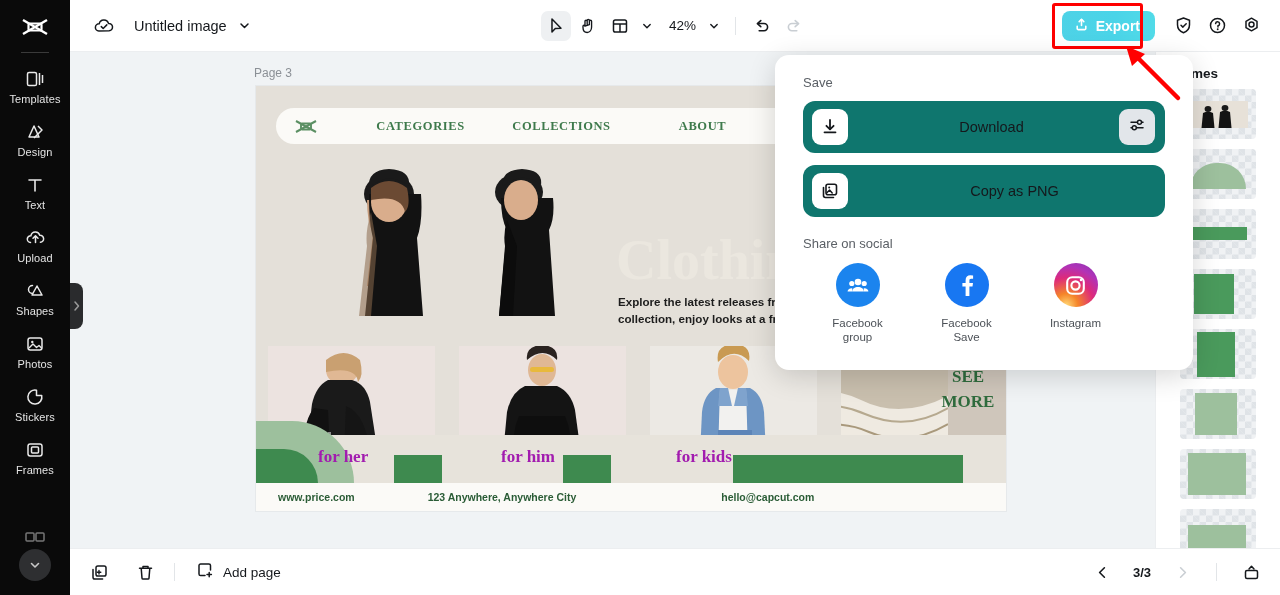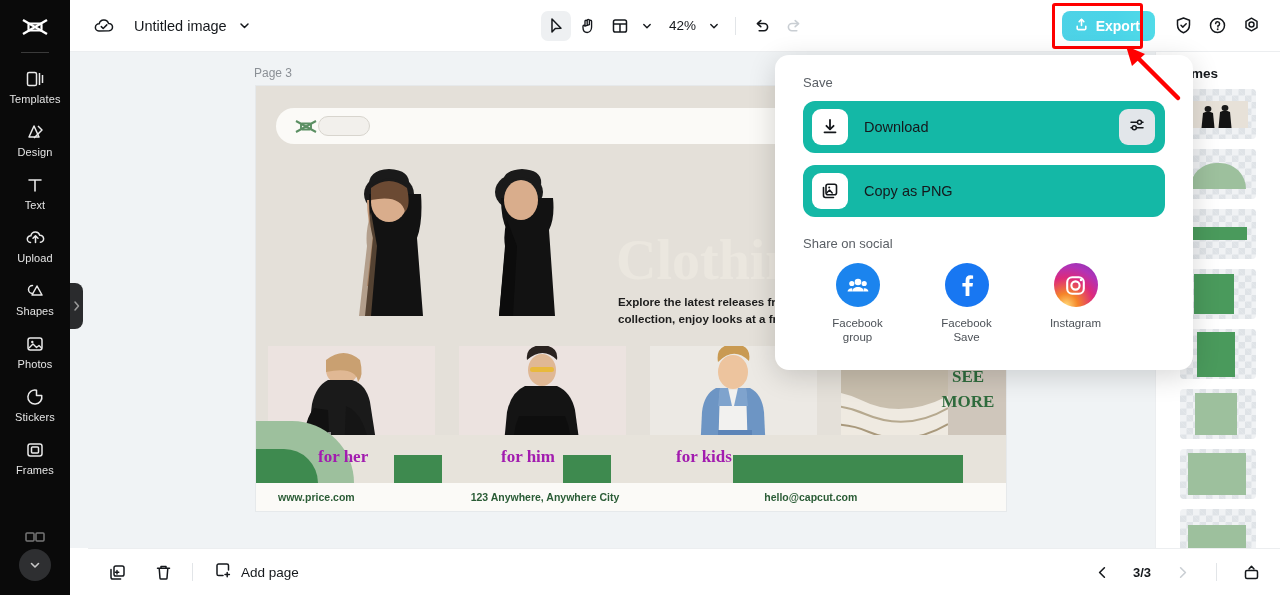--- a/index.html
+++ b/index.html
@@ -153,21 +153,21 @@
   
   .dropdown {
     position:absolute; left:775px; top:55px; width:418px;
     background:#fff; border-radius:14px;
     box-shadow:0 6px 28px rgba(0,0,0,.16);
     padding: 20px 28px 26px; z-index: 50;
   }
   .dd-section { font-size:13px; color:#5b6066; margin-bottom:11px; }
   .dd-row {
     display:flex; align-items:center; height:52px;
-    background:#14b8a6; border-radius:12px; margin-bottom:12px; padding-left:9px; cursor:pointer;
+    background:#0f766e; border-radius:12px; margin-bottom:12px; padding-left:9px; cursor:pointer;text-align:center;
   }
   .dd-icon-box { width:36px;height:36px;border-radius:9px;background:#fff;
     display:flex;align-items:center;justify-content:center; }
   .dd-label { margin-left:16px; font-size:14.5px; color:#15181c; flex:1; }
   .dd-settings { width:36px;height:36px;margin-right:10px;border-radius:9px;background:#e2e6ea;
     display:flex;align-items:center;justify-content:center; cursor:pointer;}
   .social-title { font-size:13px;color:#5b6066; margin:19px 0 12px; }
   .socials { display:flex; gap:0; }
   .social { width:109px; display:flex; flex-direction:column; align-items:center; cursor:pointer; }
   .social-circle { width:44px;height:44px;border-radius:50%;display:flex;align-items:center;justify-content:center;}
@@ -184,21 +184,21 @@
     background-color:#f0f2f4;
     background-image:
       linear-gradient(45deg,#dfe3e7 25%,transparent 25%,transparent 75%,#dfe3e7 75%),
       linear-gradient(45deg,#dfe3e7 25%,transparent 25%,transparent 75%,#dfe3e7 75%);
     background-size:13px 13px; background-position:0 0,6.5px 6.5px;
     position:relative; overflow:hidden; cursor:pointer;
   }
 
   
   .bottombar {
-    position:absolute; left:88px; bottom:0; right:0; height:47px;
+    position:absolute; left:70px; bottom:0; right:0; height:47px;
     background:#fff; border-top:1px solid #eceef0;
     display:flex; align-items:center; z-index:25;
   }
   .bb-icon { width:30px;height:30px;display:flex;align-items:center;justify-content:center;cursor:pointer;}
   .bb-addpage { display:flex;align-items:center;gap:8px;cursor:pointer;font-size:13.5px;color:#15181c;}
   .bb-right { position:absolute; right:14px; display:flex; align-items:center; gap:10px;}
   .page-ind { font-size:13px; font-weight:700; color:#15181c; min-width:30px; text-align:center;}
 </style>
 </head>
 <body>
@@ -414,20 +414,26 @@
     <div class="artboard">
       <div class="ab-green-right"></div>
 
       <div class="navbar">
         <span class="nav-logo">
           <svg width="24" height="17" viewBox="0 0 24 17">
               <path d="M2 3 L22 14 M2 14 L22 3" stroke="#5b8f63" stroke-width="2" fill="none"></path>
               <rect x="7" y="5.5" width="10" height="6" rx="1.2" fill="none" stroke="#5b8f63" stroke-width="1.9"></rect>
             </svg>
         </span>
+        <div class="nav-links">
+          <span>CATEGORIES</span>
+          <span>COLLECTIONS</span>
+          <span>ABOUT</span>
+          <span>FAQ</span>
+        </div>
         <div class="nav-pill"></div>
       </div>
 
       <div class="models">
         <svg width="290" height="152" viewBox="0 0 290 152">
           <g>
             <ellipse cx="58" cy="30" rx="25" ry="20" fill="#1a1a1a"></ellipse>
             <path d="M36 36 q0 22 6 34 l-6 52 h48 l-4-52 q6-14 4-34z" fill="#c49a7a"></path>
             <path d="M38 30 q0 30 4 44 l-8 78 h58 l-6-78 q6-16 4-44 z" fill="#121212"></path>
             <ellipse cx="58" cy="38" rx="18" ry="20" fill="#d9ad8c"></ellipse>
@@ -503,21 +509,21 @@
       </div>
       <div class="green-block" style="left:138px; width:48px;"></div>
       <div class="green-block" style="left:307px; width:48px;"></div>
       <div class="green-block pale" style="left:477px; width:230px; background:#3e8a4f;"></div>
       <div class="cat-lbl" style="left:62px;">for her</div>
       <div class="cat-lbl" style="left:245px;">for him</div>
       <div class="cat-lbl" style="left:420px;">for kids</div>
 
       <div class="footer-bar">
         <span style="margin-left:22px;">www.price.com</span>
-        <span style="margin-left:116px;">123 Anywhere, Anywhere City</span>
+        <span style="margin-left:73px;">123 Anywhere, Anywhere City</span>
         <span style="margin-left:145px;">hello@capcut.com</span>
       </div>
     </div>
 
     <div class="float-panel">
       <div class="fp-item">
         <span>
           <svg width="18" height="18" viewBox="0 0 18 18">
               <rect x="2.5" y="2.5" width="13" height="13" rx="2" fill="none" stroke="#3e4248" stroke-width="1.5"></rect>
               <path d="M3.5 14.5 L14.5 3.5" stroke="#3e4248" stroke-width="1.5"></path>

